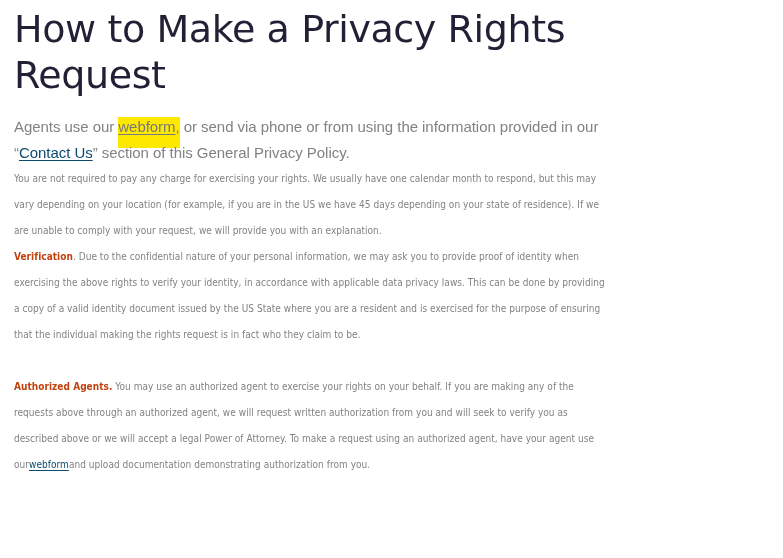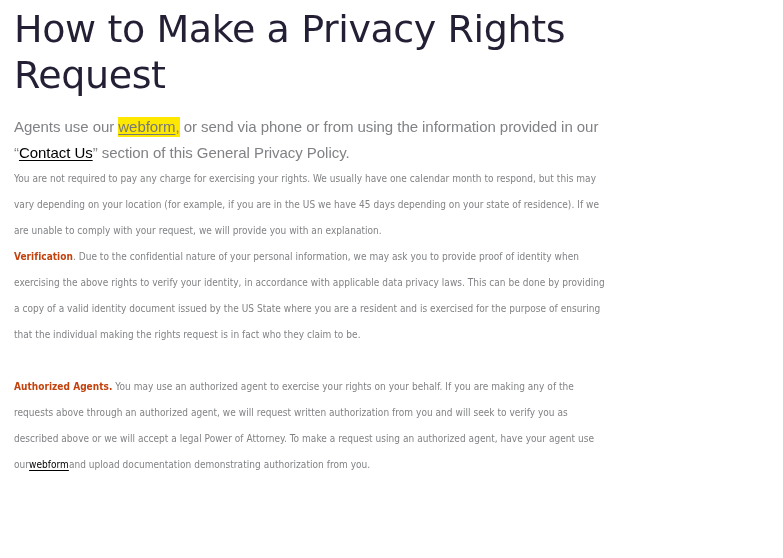--- a/index.html
+++ b/index.html
@@ -69,36 +69,36 @@
     height: 26px;
   }
 
   
   .lead-term {
     font-weight: 700;
     color: #c2410c;
   }
 
   a.link {
-    color: #000000;
+    color: #0c4a6e;
     text-decoration: underline;
     text-underline-offset: 2px;
     cursor: pointer;
   }
 
   a.link-muted {
     color: #76787b;
     text-decoration: underline;
     text-underline-offset: 2px;
     cursor: pointer;
   }
 
   .hl {
     background-color: #ffe800;
-    padding: 1px 0 2px 0;
+    padding: 1px 0 13px 0;
     box-decoration-break: clone;
     -webkit-box-decoration-break: clone;
   }
 </style>
 </head>
 <body>
 
 <div class="page">
 
   <h1 class="doc-title">How to Make a Privacy Rights Request</h1>

